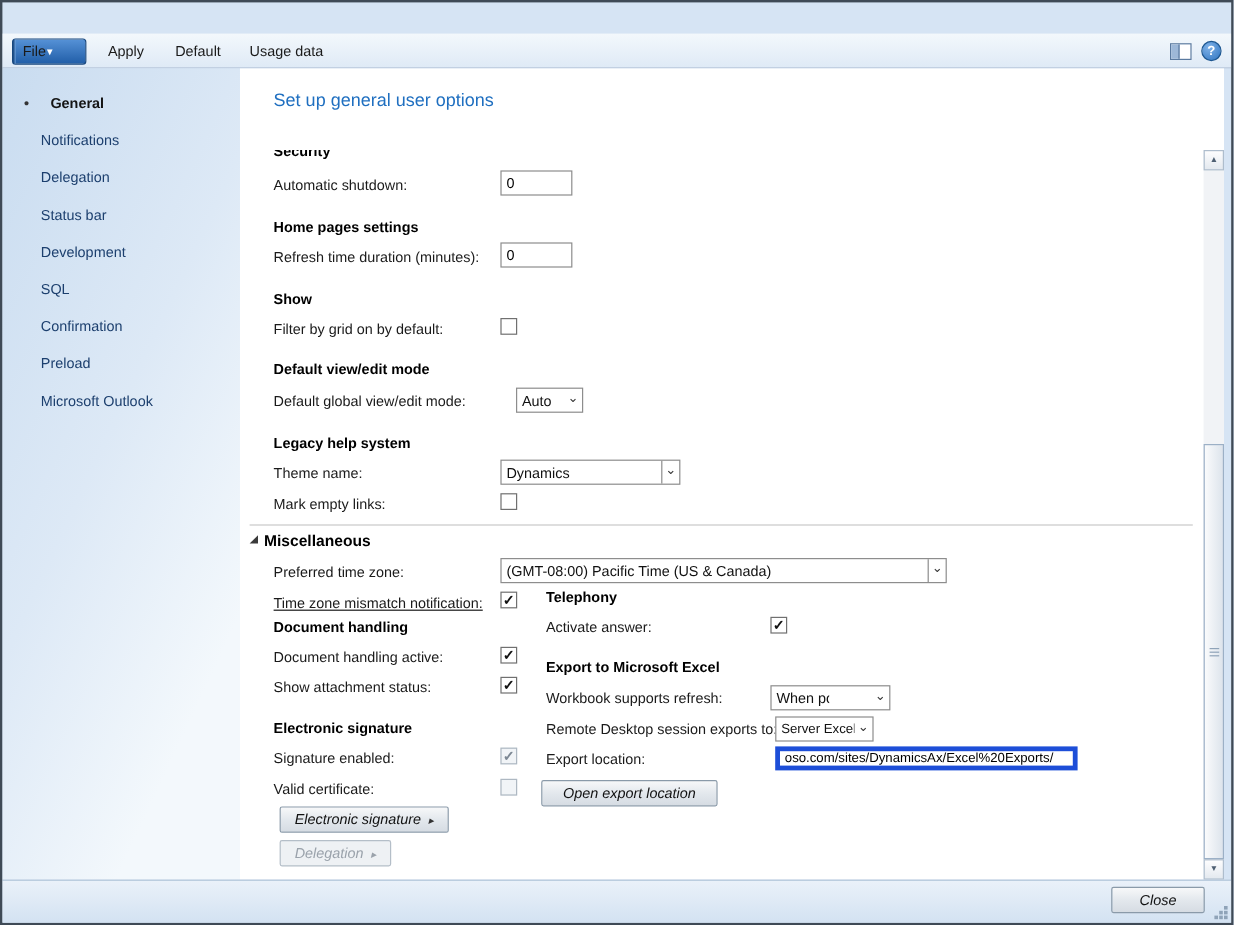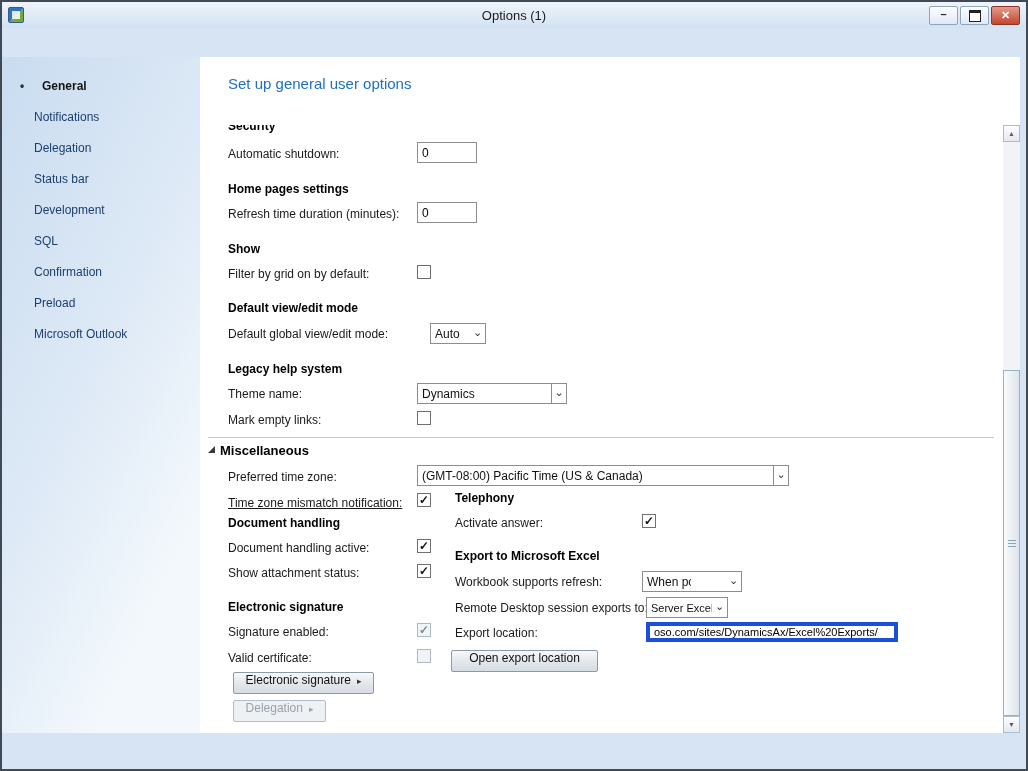--- a/index.html
+++ b/index.html
@@ -76,22 +76,22 @@
   .dd .arr { width:15px; text-align:center; color:#333; font-size:8px; }
   .dd .arr::after { content:"⌄"; font-size:11px; line-height:8px; display:block; margin-top:-4px; }
   .dd.split .arr { border-left:1px solid #8d8d8d; height:100%; display:flex; align-items:center; justify-content:center; }
   .cb { position:absolute; width:14px; height:14px; border:1px solid #707070; background:#fff;
         font-size:12px; line-height:12px; text-align:center; cursor:default; }
   .cb.checked::after { content:"✓"; font-weight:bold; color:#111; }
   .cb.disabled { border-color:#aeb8c2; background:#f1f4f7; }
   .cb.disabled.checked::after { color:#7d8894; }
   .btn { position:absolute; height:22px; border:1px solid #8a9aa9; border-radius:2px;
          background:linear-gradient(#f7f8f9,#e3e8ed 50%,#d6dce3); font-size:12px; color:#111;
-         display:flex; justify-content:center; gap:6px; cursor:default;
-         font-family:"Liberation Sans",sans-serif; }
+         display:flex; align-items:center; justify-content:center; gap:6px; cursor:default;
+         font-family:"Liberation Sans",sans-serif;font-style:italic; }
   .btn .marr::after { content:"▸"; font-size:9px; color:#333; }
   .btn.disabled { color:#9aa2ab; background:#eef1f4; border-color:#b4bec8; }
   .btn.disabled .marr::after { color:#9aa2ab; }
   .divider { position:absolute; height:1px; background:#c9c9c9; }
   .group-marker { position:absolute; width:0; height:0; border-bottom:7px solid #3a3a3a;
                   border-left:7px solid transparent; }
 
   
   .scrollbar { position:absolute; right:0; top:68px; width:17px; height:608px; background:#f1f3f6; }
   .sb-btn { position:absolute; left:0; width:17px; height:17px; border:1px solid #aebdcd;
@@ -111,30 +111,35 @@
   .grip { position:absolute; right:2px; bottom:2px; width:12px; height:12px; }
   .grip::after { content:""; position:absolute; right:1px; bottom:1px; width:3px; height:3px;
             background:#8fa3b8; box-shadow:-4px 0 0 #8fa3b8, 0 -4px 0 #8fa3b8,
             -8px 0 0 #8fa3b8, 0 -8px 0 #8fa3b8, -4px -4px 0 #8fa3b8; }
 </style>
 </head>
 <body>
 
 <div class="window">
 
-  <div class="titlebar">
-    <div class="app-icon"></div>
-    <div class="win-title">Options (1)</div>
-    <div class="winbtns">
-      <div class="winbtn min"></div>
-      <div class="winbtn max"></div>
-      <div class="winbtn close"></div>
+
+  <div class="menubar">
+    <div class="file-btn">
+      <span class="lbl">File</span>
+      <span class="sep"></span>
+      <span class="arr"></span>
+    </div>
+    <div class="menu-item mi-apply">Apply</div>
+    <div class="menu-item mi-default">Default</div>
+    <div class="menu-item mi-usage">Usage data</div>
+    <div class="menu-icons">
+      <div class="layout-icon"></div>
+      <div class="help-icon"></div>
     </div>
   </div>
-
 
   <div class="bodyrow">
 
     <div class="sidebar">
       <div class="side-item first active">General</div>
       <div class="side-item">Notifications</div>
       <div class="side-item">Delegation</div>
       <div class="side-item">Status bar</div>
       <div class="side-item">Development</div>
       <div class="side-item">SQL</div>
@@ -232,14 +237,20 @@
       </div>
 
       <div class="scrollbar">
         <div class="sb-btn sb-up"></div>
         <div class="sb-thumb"></div>
         <div class="sb-btn sb-down"></div>
       </div>
     </div>
   </div>
 
+  <div class="footer">
+    <div class="btn close-btn">
+      <span>Close</span>
+    </div>
+    <div class="grip"></div>
+  </div>
 
 </div>
 
 </body></html>

